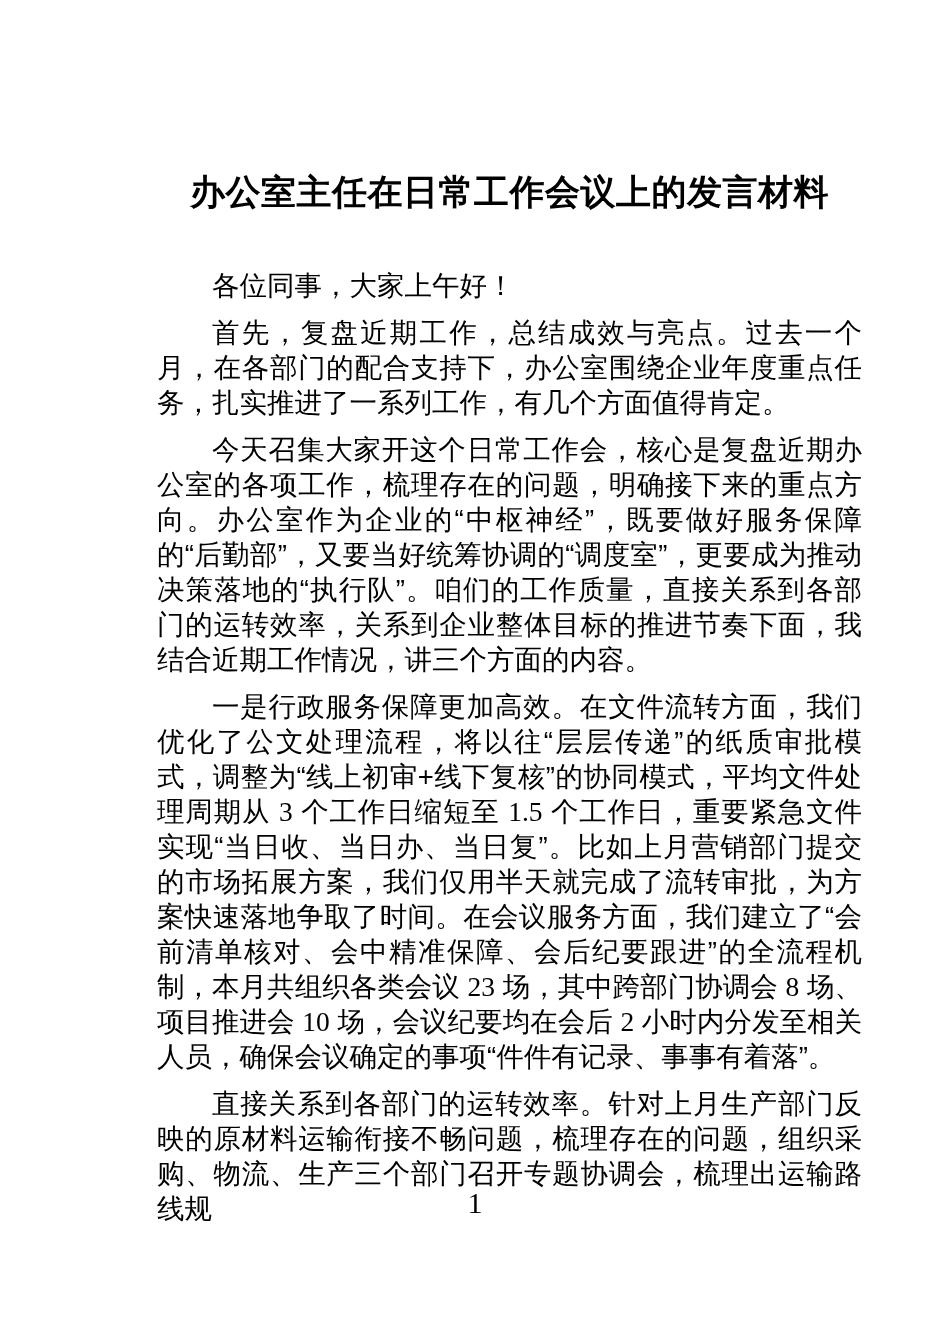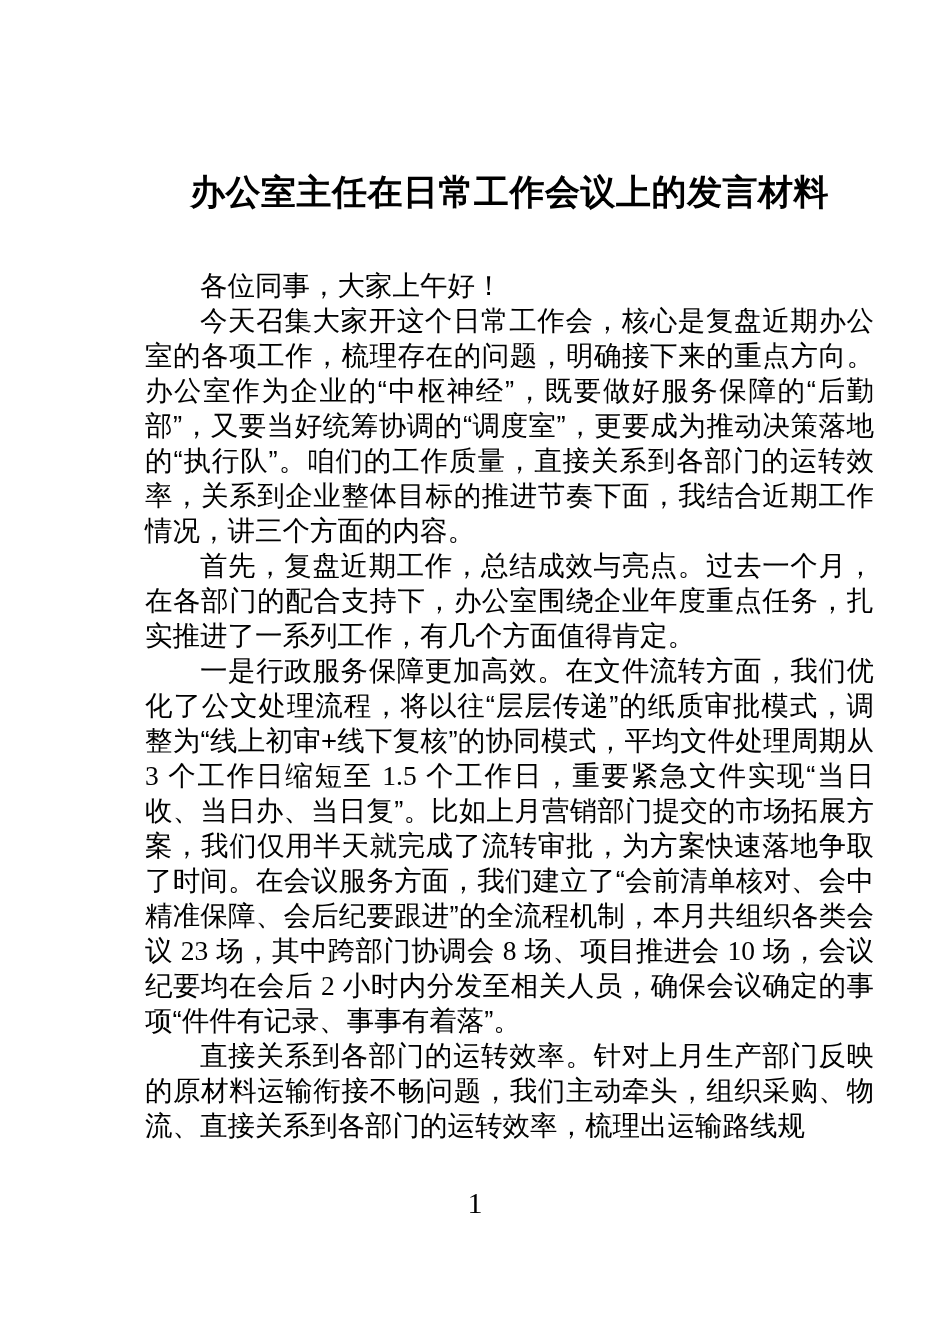--- a/index.html
+++ b/index.html
@@ -22,21 +22,21 @@
   .doc-title {
     margin: 0 0 52px 0;
     font-size: 35px;
     font-weight: bold;
     line-height: 48px;
     text-align: center;
     letter-spacing: 0.5px;
     white-space: nowrap;
   }
   .doc-body p {
-    margin: 0;
+    margin: 12px;
     font-size: 27.5px;
     line-height: 35px;
     text-align: justify;
     text-indent: 2em;
     word-break: break-all;
   }
   .doc-body .seg-bold {
     font-weight: normal;
   }
   .num {
@@ -55,20 +55,20 @@
   }
 </style>
 </head>
 <body>
 
 <div class="page">
   <h1 class="doc-title">办公室主任在日常工作会议上的发言材料</h1>
 
   <div class="doc-body">
       <p><span>各位同事，大家上午好！</span></p>
+      <p><span>首先，复盘近期工作，总结成效与亮点。过去一个月，在各部门的配合支持下，办公室围绕企业年度重点任务，扎实推进了一系列工作，有几个方面值得肯定。</span></p>
       <p><span>今天召集大家开这个日常工作会，核心是复盘近期办公室的各项工作，梳理存在的问题，明确接下来的重点方向。办公室作为企业的“中枢神经”，既要做好服务保障的“后勤部”，又要当好统筹协调的“调度室”，更要成为推动决策落地的“执行队”。咱们的工作质量，直接关系到各部门的运转效率，关系到企业整体目标的推进节奏下面，我结合近期工作情况，讲三个方面的内容。</span></p>
-      <p><span>首先，复盘近期工作，总结成效与亮点。过去一个月，在各部门的配合支持下，办公室围绕企业年度重点任务，扎实推进了一系列工作，有几个方面值得肯定。</span></p>
       <p><span class="seg-bold">一是行政服务保障更加高效。</span><span>在文件流转方面，我们优化了公文处理流程，将以往“层层传递”的纸质审批模式，调整为“线上初审+线下复核”的协同模式，平均文件处理周期从 <span class="num">3</span> 个工作日缩短至 <span class="num">1.5</span> 个工作日，重要紧急文件实现“当日收、当日办、当日复”。比如上月营销部门提交的市场拓展方案，我们仅用半天就完成了流转审批，为方案快速落地争取了时间。在会议服务方面，我们建立了“会前清单核对、会中精准保障、会后纪要跟进”的全流程机制，本月共组织各类会议 <span class="num">23</span> 场，其中跨部门协调会 <span class="num">8</span> 场、项目推进会 <span class="num">10</span> 场，会议纪要均在会后 <span class="num">2</span> 小时内分发至相关人员，确保会议确定的事项“件件有记录、事事有着落”。</span></p>
-      <p><span class="seg-bold">直接关系到各部门的运转效率。</span><span>针对上月生产部门反映的原材料运输衔接不畅问题，我们主动牵头，组织采购、物流、直接关系到各部门的运转效率，梳理出运输路线规</span></p>
+      <p><span class="seg-bold">直接关系到各部门的运转效率。</span><span>针对上月生产部门反映的原材料运输衔接不畅问题，梳理存在的问题，组织采购、物流、生产三个部门召开专题协调会，梳理出运输路线规</span></p>
     </div>
 
   <div class="page-footer">1</div>
 </div>
 
 </body></html>

